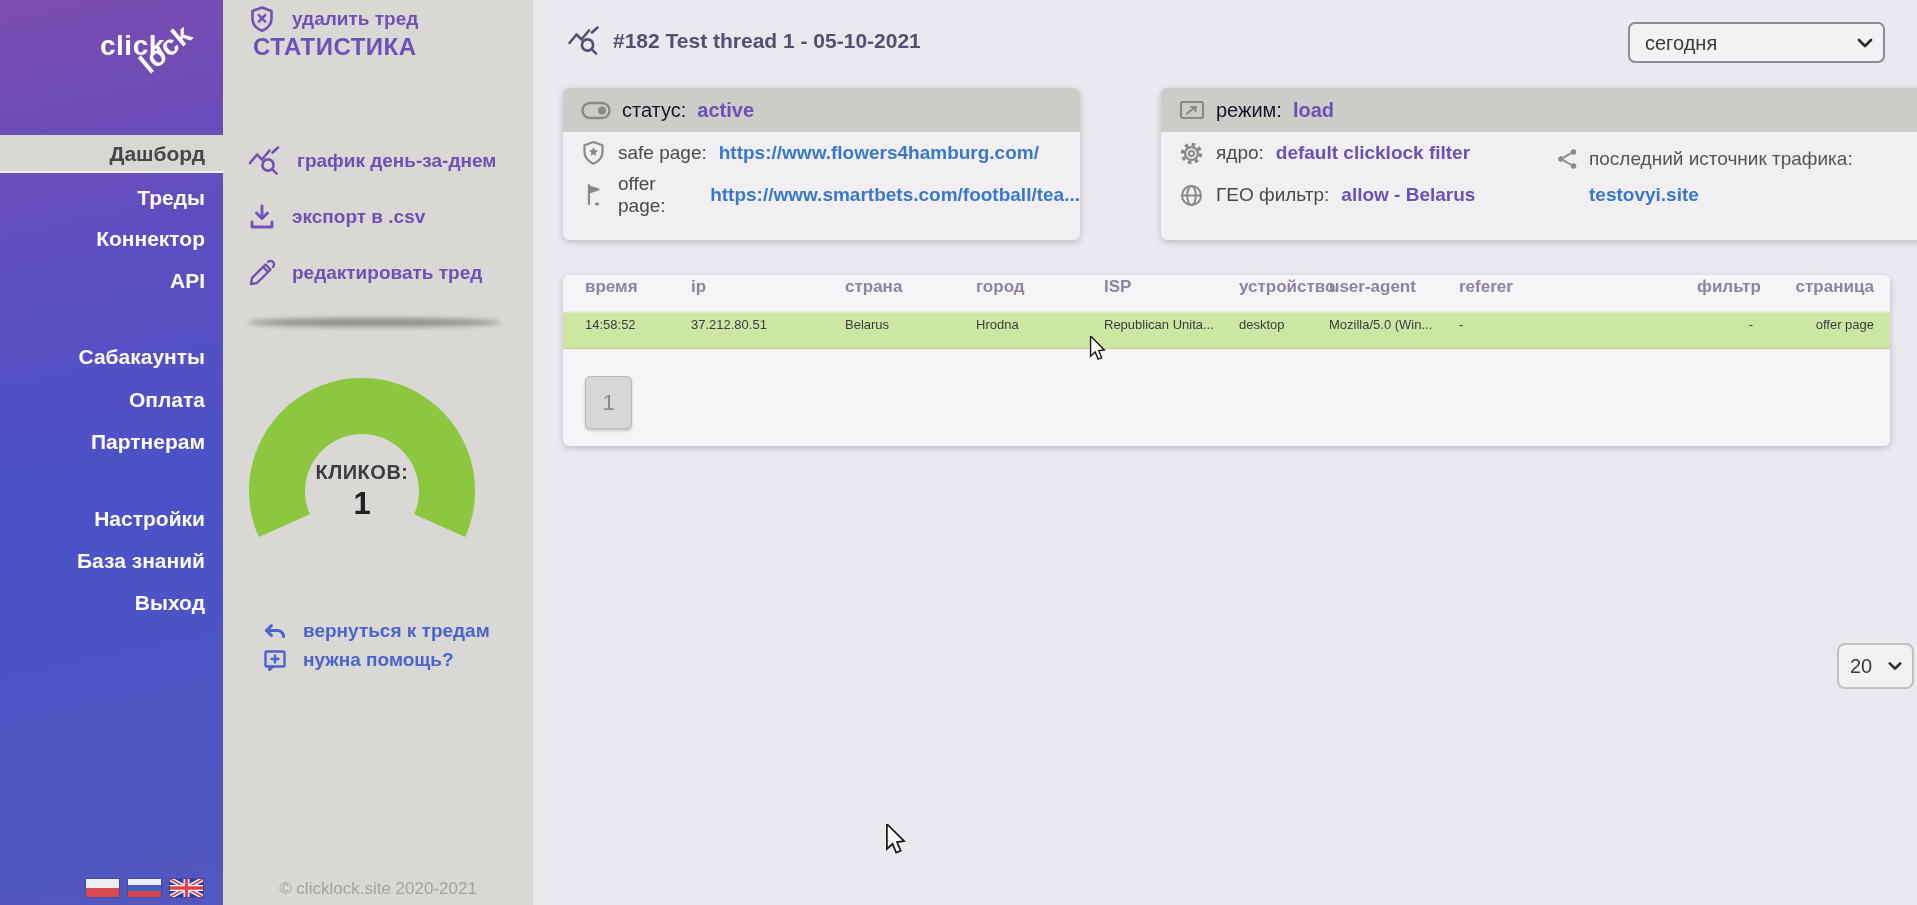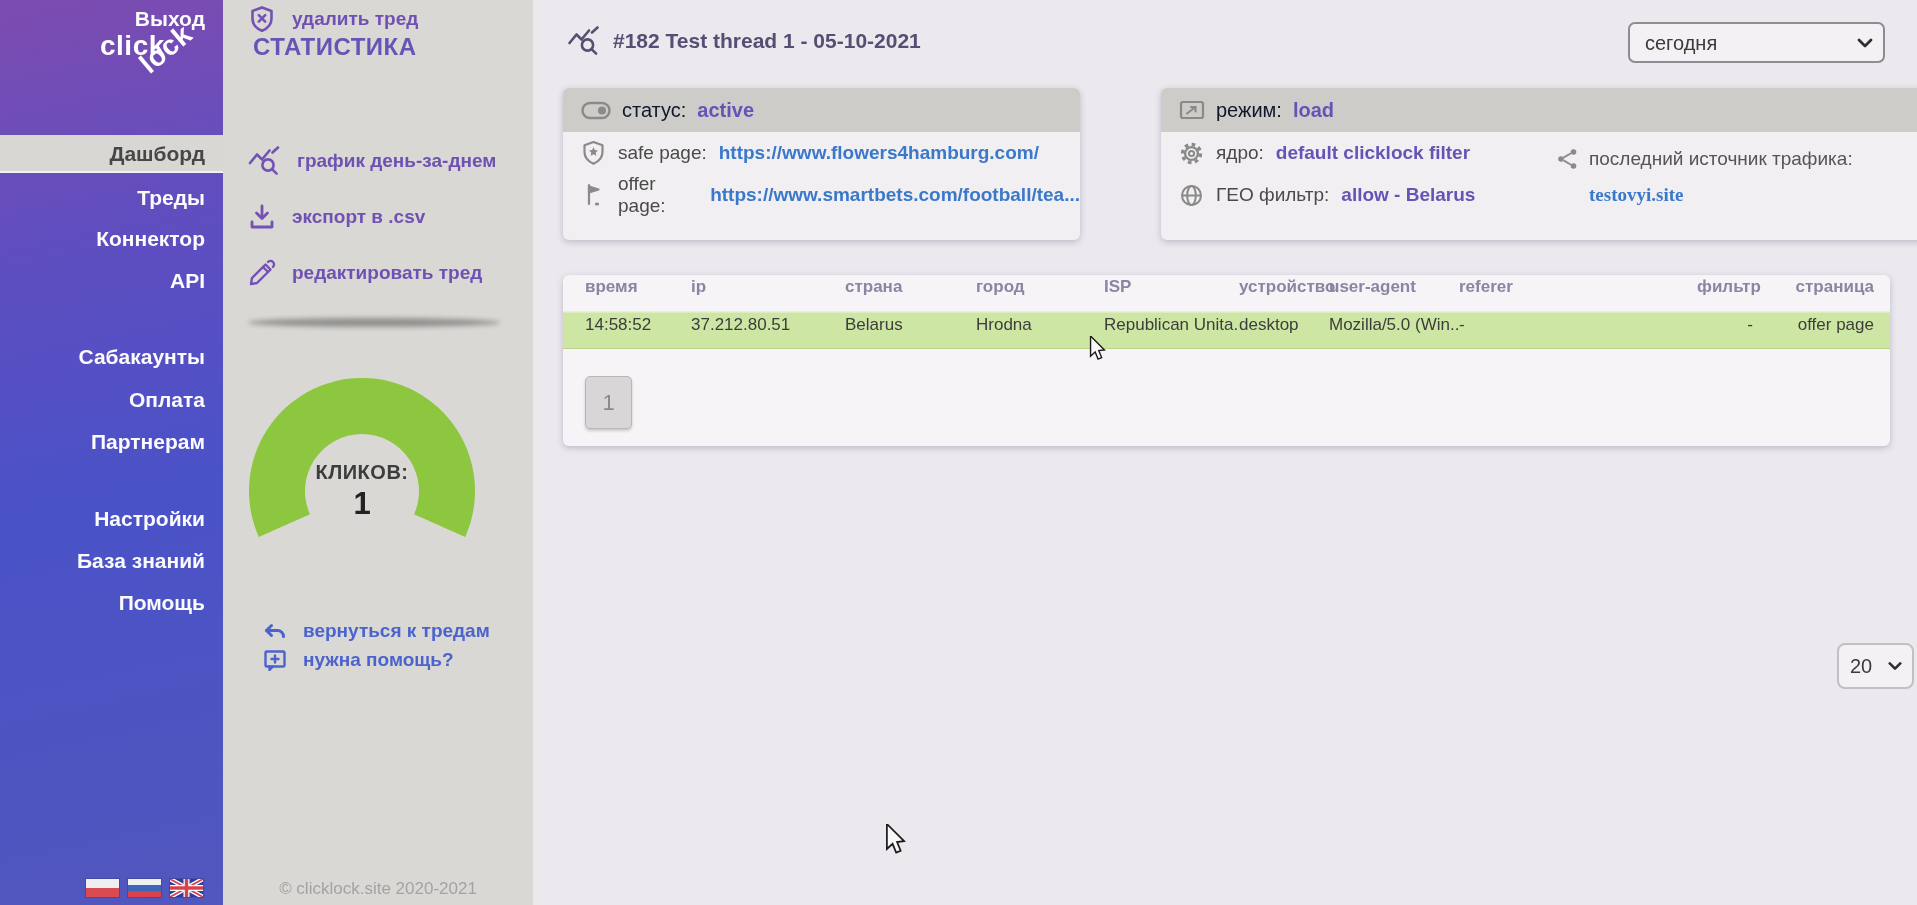--- a/index.html
+++ b/index.html
@@ -87,30 +87,30 @@
   .panel-header .ph-label { font-size:20px; color:#0f172a; }
   .panel-header .ph-value { font-size:20px; font-weight:700; color:#6952b5; }
   .panel-row { display:flex; align-items:center; gap:12px; padding-left:18px; height:42px; color:#8d8d8b; }
   .panel-body { padding-top:0; }
   .panel-row .row-label { font-size:19px; color:#4a4a4a; }
   .panel-row .row-value { font-size:19px; font-weight:700; color:#6952b5; }
   .panel-row a, .link-text { font-size:19px; font-weight:700; color:#3a78ca; text-decoration:none; }
   .traffic-block { position:absolute; left:395px; top:56px; color:#8d8d8b; }
   .traffic-head { display:flex; align-items:center; gap:10px; height:30px; }
   .traffic-label { font-size:19px; color:#555; }
-  .traffic-link { display:block; margin:10px 0 0 33px; font-size:19px;font-family:Liberation Serif, serif; }
+  .traffic-link { display:block; margin:10px 0 0 33px; font-size:19px; }
   
   .table-panel { position:absolute; left:30px; top:275px; width:1327px; height:171px;
                  background:#f6f4f6; border-radius:6px; box-shadow:0 2px 6px rgba(90,80,110,.3); }
   .tbl-row { display:grid; grid-template-columns:106px 154px 131px 128px 135px 90px 130px 238px 56px 1fr;
              padding:0 16px 12px 22px; align-items:center; }
   .tbl-head { height:37px; border-bottom:1px solid #eceaec; }
   .tbl-head .cell { font-size:17px; font-weight:700; color:#8d83a3; }
   .tbl-data { height:37px; background:#cde6a4; border-top:1px solid #dcedbe; border-bottom:1px solid #b8d489; }
-  .tbl-data .cell { font-size:17px; color:#3d3d3d; white-space:nowrap; overflow:hidden; }
+  .tbl-data .cell { font-size:13px; color:#3d3d3d; white-space:nowrap; overflow:hidden; }
   .cell:nth-child(9) { text-align:right; }
   .cell:nth-child(10) { text-align:right; }
   .page-btn { position:absolute; left:22px; top:101px; width:47px; height:53px;
               background:#d8d6d7; border:1px solid #b8b6b7; border-radius:5px;
               box-shadow:0 2px 3px rgba(0,0,0,.18); font-size:22px; color:#8b8989;
               font-family:"Liberation Sans", sans-serif; }
   
   .icon { display:inline-flex; flex:none; }
   .cursor { position:absolute; }
 </style>
@@ -126,21 +126,20 @@
     </div>
     <div class="nav-item">Дашборд</div>
     <div class="nav-item">Треды</div>
     <div class="nav-item">Коннектор</div>
     <div class="nav-item">API</div>
     <div class="nav-item">Сабакаунты</div>
     <div class="nav-item">Оплата</div>
     <div class="nav-item">Партнерам</div>
     <div class="nav-item">Настройки</div>
     <div class="nav-item">База знаний</div>
-    <div class="nav-item">Помощь</div>
     <div class="nav-item">Выход</div>
 
 
     <div class="flags">
       <svg class="flag" viewBox="0 0 33 18">
         <rect width="33" height="9" fill="#efeff1"></rect>
           <rect y="9" width="33" height="9" fill="#d94a52"></rect>
       </svg>
       <svg class="flag" viewBox="0 0 33 18">
         <rect width="33" height="6" fill="#efeff1"></rect>

